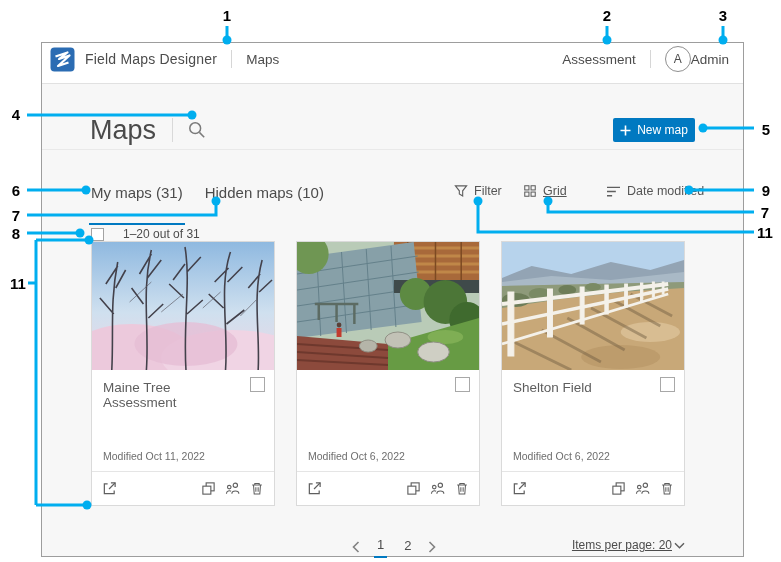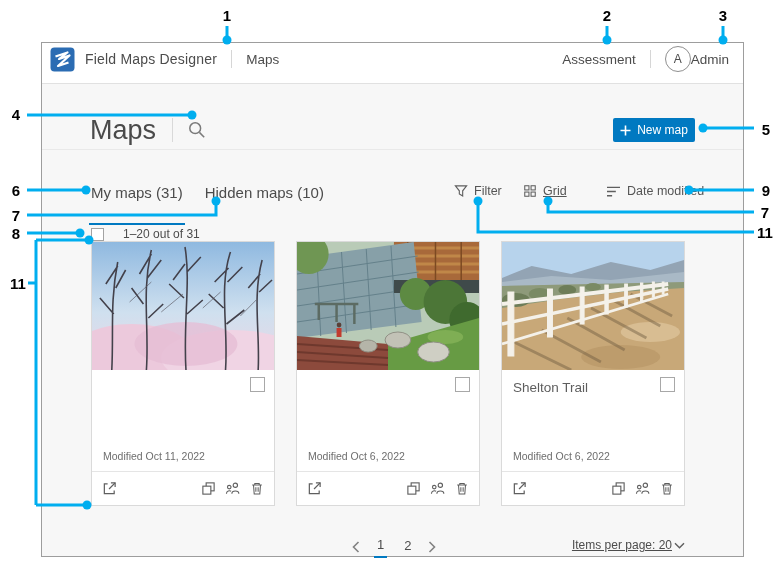--- a/index.html
+++ b/index.html
@@ -171,20 +171,21 @@
               <path d="M95,128 C92,80 100,40 94,5 M94,22 L82,38 M96,30 L110,15 M93,56 L78,42 M96,72 L112,58"></path>
               <path d="M135,128 C138,85 128,45 140,10 M138,26 L124,40 M137,40 L152,25 M133,66 L118,52 M136,82 L154,68"></path>
               <path d="M168,128 C170,90 162,55 172,18 M170,32 L158,46 M169,50 L182,38"></path>
             </g>
             <g stroke="#55525c" fill="none" stroke-width="0.8" opacity="0.8">
               <path d="M38,60 L60,40 M70,70 L92,52 M112,66 L130,50 M150,74 L166,58"></path>
             </g>
           </svg>
         </div>
         <div class="card-body">
+          <div class="card-title">Maine Tree Assessment</div>
           <span class="card-check"></span>
           <div class="card-modified">Modified Oct 11, 2022</div>
         </div>
         <div class="card-footer">
           <span class="icon-btn">
             <svg width="15" height="15" viewBox="0 0 16 16" fill="none" stroke="#5f5f5f" stroke-width="1.3">
               <path d="M6,3 H2.5 V13.5 H13 V10"></path>
                 <path d="M7.5,8.5 L14,2"></path>
                 <path d="M9.5,2 H14 V6.5"></path>
             </svg>
@@ -302,21 +303,21 @@
               <rect x="79" y="45" width="4" height="37"></rect>
               <rect x="104" y="43" width="3.4" height="29"></rect>
               <rect x="124" y="42" width="2.8" height="23"></rect>
               <rect x="140" y="41" width="2.4" height="18"></rect>
               <rect x="152" y="40" width="2" height="15"></rect>
               <rect x="162" y="40" width="1.8" height="12"></rect>
             </g>
           </svg>
         </div>
         <div class="card-body">
-          <div class="card-title">Shelton Trail</div>
+          <div class="card-title">Shelton Field</div>
           <span class="card-check"></span>
           <div class="card-modified">Modified Oct 6, 2022</div>
         </div>
         <div class="card-footer">
           <span class="icon-btn">
             <svg width="15" height="15" viewBox="0 0 16 16" fill="none" stroke="#5f5f5f" stroke-width="1.3">
               <path d="M6,3 H2.5 V13.5 H13 V10"></path>
                 <path d="M7.5,8.5 L14,2"></path>
                 <path d="M9.5,2 H14 V6.5"></path>
             </svg>

